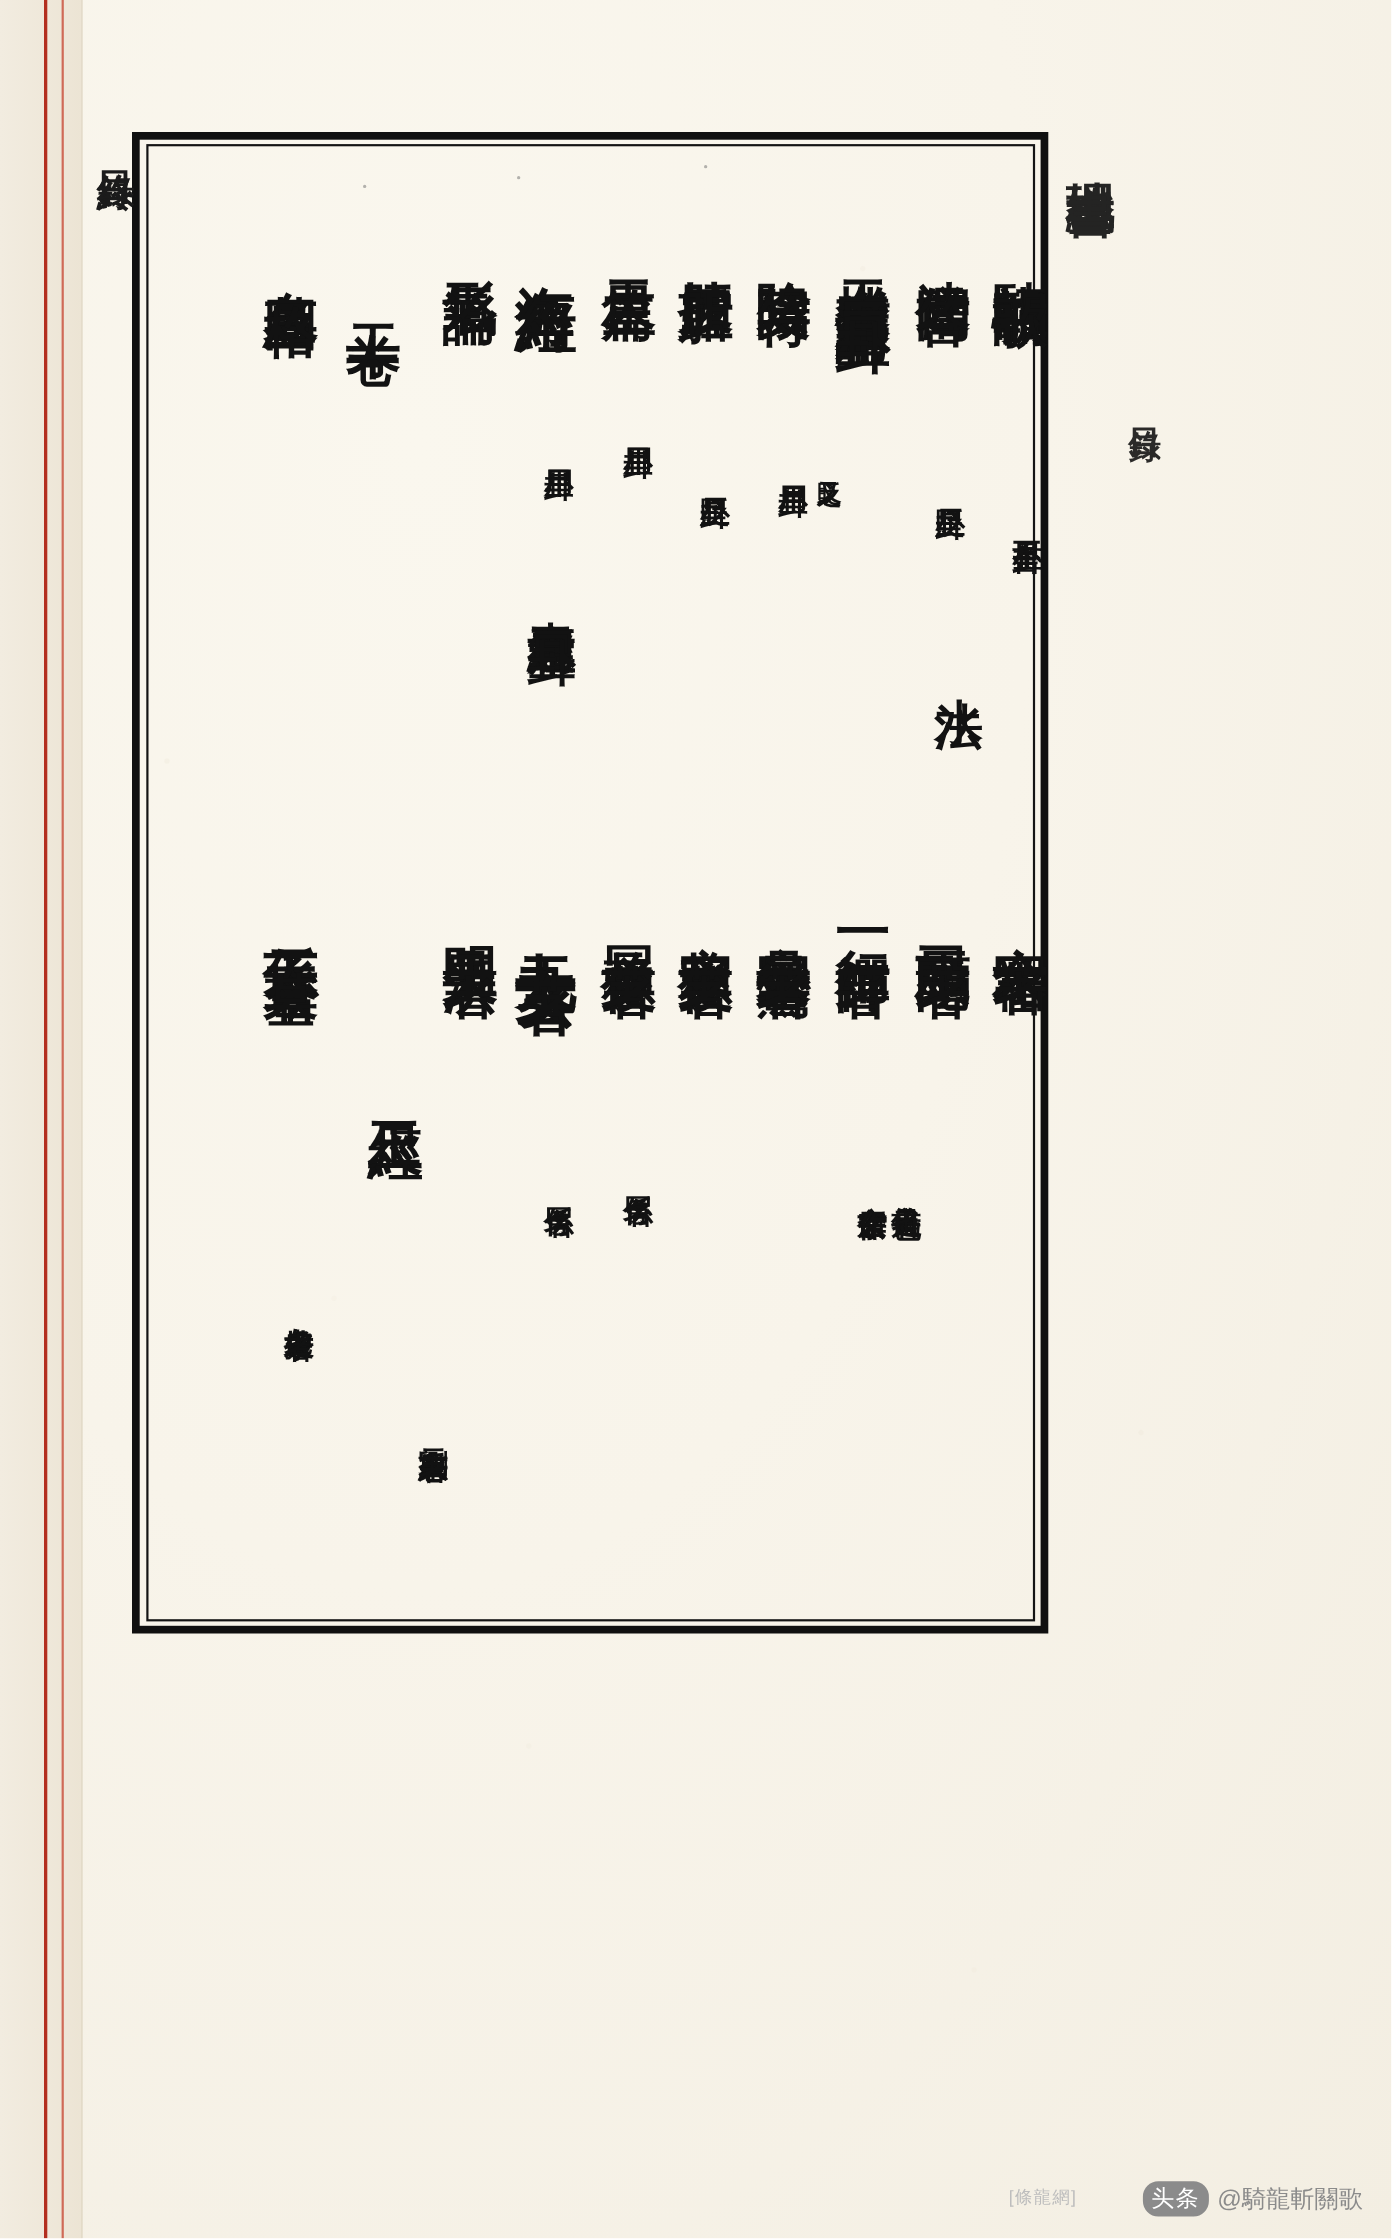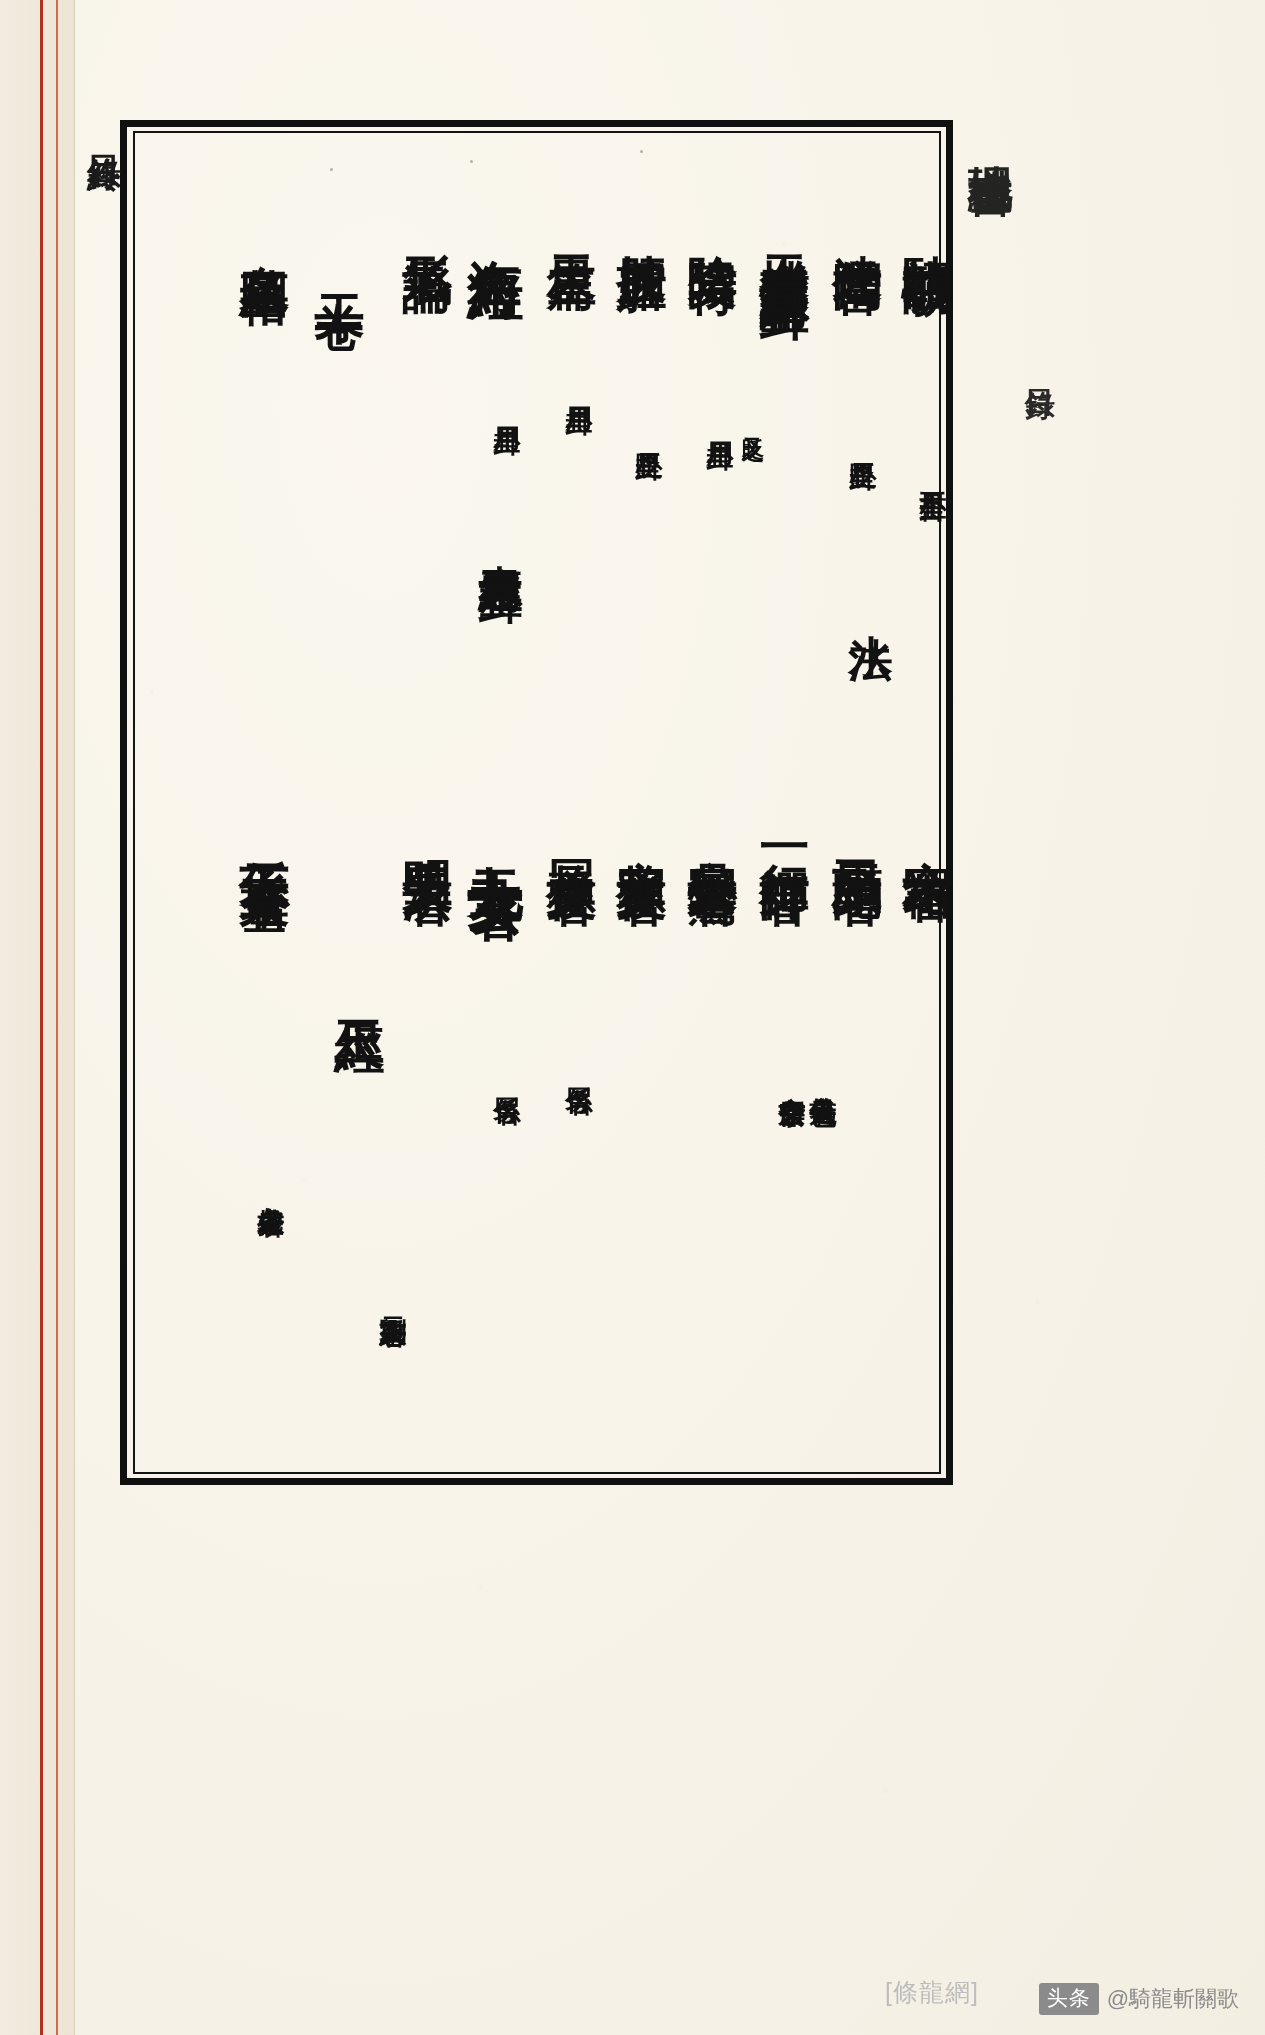--- a/index.html
+++ b/index.html
@@ -156,30 +156,30 @@
     align-items: center;
     gap: 8px;
     color: #8b8b8b;
     font-size: 22px;
     font-family: "Liberation Sans", sans-serif;
   }
   .wm-badge {
     background: #8b8b8b;
     color: #fff;
     padding: 1px 8px 3px 8px;
-    border-radius: 3px;
+    border-radius: 14px;
     font-size: 21px;
     letter-spacing: 1px;
   }
   .wm-mark {
     position: absolute;
     right: 286px;
     bottom: 26px;
     color: #bdbdbd;
-    font-size: 25px;
+    font-size: 16px;
     font-family: "Liberation Sans", sans-serif;
     letter-spacing: 1px;
   }
 
   
   .tick {
     position: absolute;
     width: 3px; height: 3px;
     background: #6b6b6b;
     opacity:.5;

